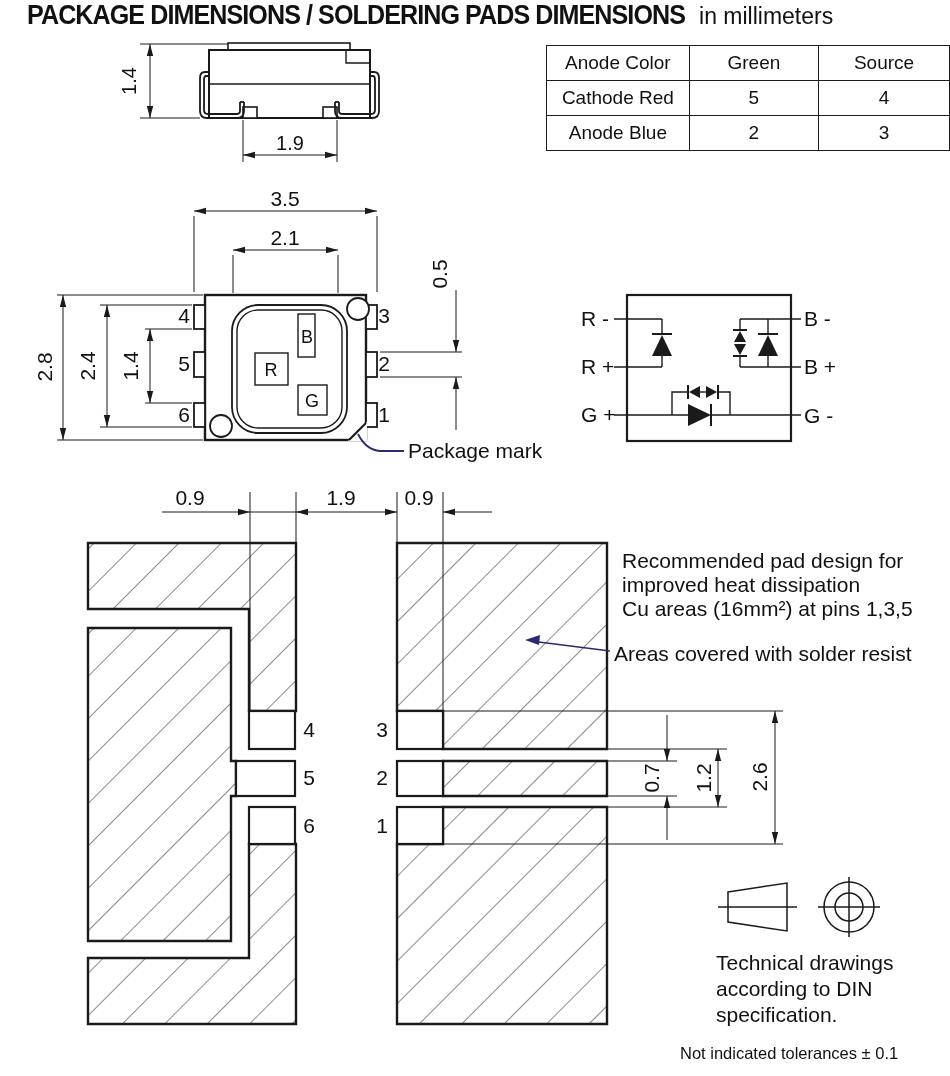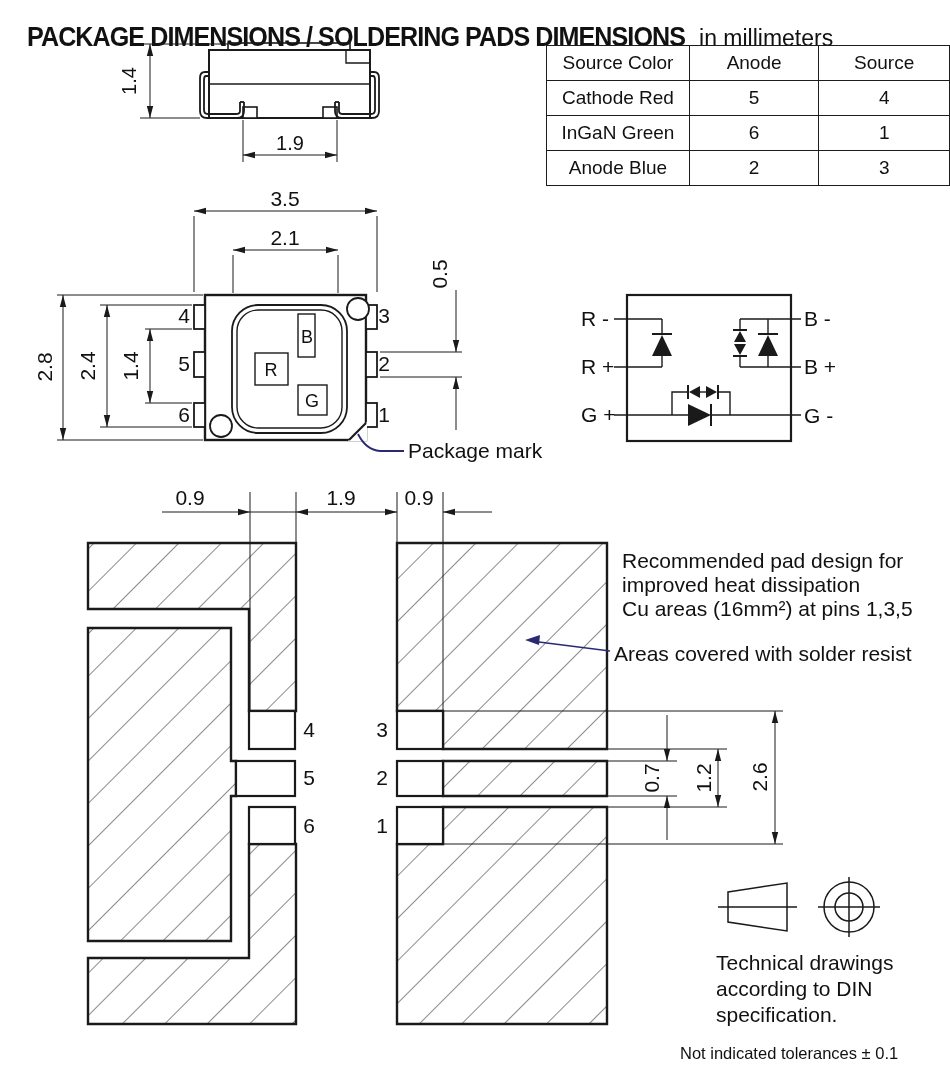--- a/index.html
+++ b/index.html
@@ -1,19 +1,19 @@
 <!DOCTYPE html>
 <html><head>
 <meta charset="utf-8">
 <style>
   html,body{margin:0;padding:0;background:#fff;}
   #page{position:relative;width:950px;height:1076px;background:#ffffff;overflow:hidden;
         font-family:"Liberation Sans", sans-serif;color:#111;}
   #drawing{position:absolute;left:0;top:0;}
-  .title{position:absolute;left:27px;top:22px;white-space:nowrap;text-align:center;}
+  .title{position:absolute;left:27px;top:0;white-space:nowrap;text-align:center;}
   .title-main{display:inline-block;font-weight:bold;font-size:27px;letter-spacing:-1px;
               transform:scaleX(0.93);transform-origin:left center;}
   .title-suffix{font-size:23px;font-weight:normal;margin-left:-40px;}
   table.pintable{position:absolute;left:546px;top:45px;border-collapse:collapse;
                  font-size:19px;color:#111;}
   table.pintable td,table.pintable th{border:1.7px solid #1c1c1c;height:34px;padding:0 6px;
                  text-align:center;font-weight:normal;white-space:nowrap;}
   table.pintable th{width:135px;}
   table.pintable td.num{width:72px;}
   svg text{fill:#111;}
@@ -304,37 +304,32 @@
       <text x="716" y="970">Technical drawings</text>
       <text x="716" y="996">according to DIN</text>
       <text x="716" y="1022">specification.</text>
     </g>
     <text x="680" y="1059" font-size="16.5">Not indicated tolerances ± 0.1</text>
   </svg>
 
   <table class="pintable">
     <thead>
       <tr>
-        <th>Source Color</th>
-        <th class="num">Anode</th>
+        <th>Anode Color</th>
+        <th class="num">Green</th>
         <th class="num">Source</th>
       </tr>
     </thead>
     <tbody>
       <tr>
         <td>Cathode Red</td>
         <td class="num">5</td>
         <td class="num">4</td>
       </tr>
       <tr>
-        <td>InGaN Green</td>
-        <td class="num">6</td>
-        <td class="num">1</td>
-      </tr>
-      <tr>
         <td>Anode Blue</td>
         <td class="num">2</td>
         <td class="num">3</td>
       </tr>
     </tbody>
   </table>
 
 </div>
 
 </body></html>

